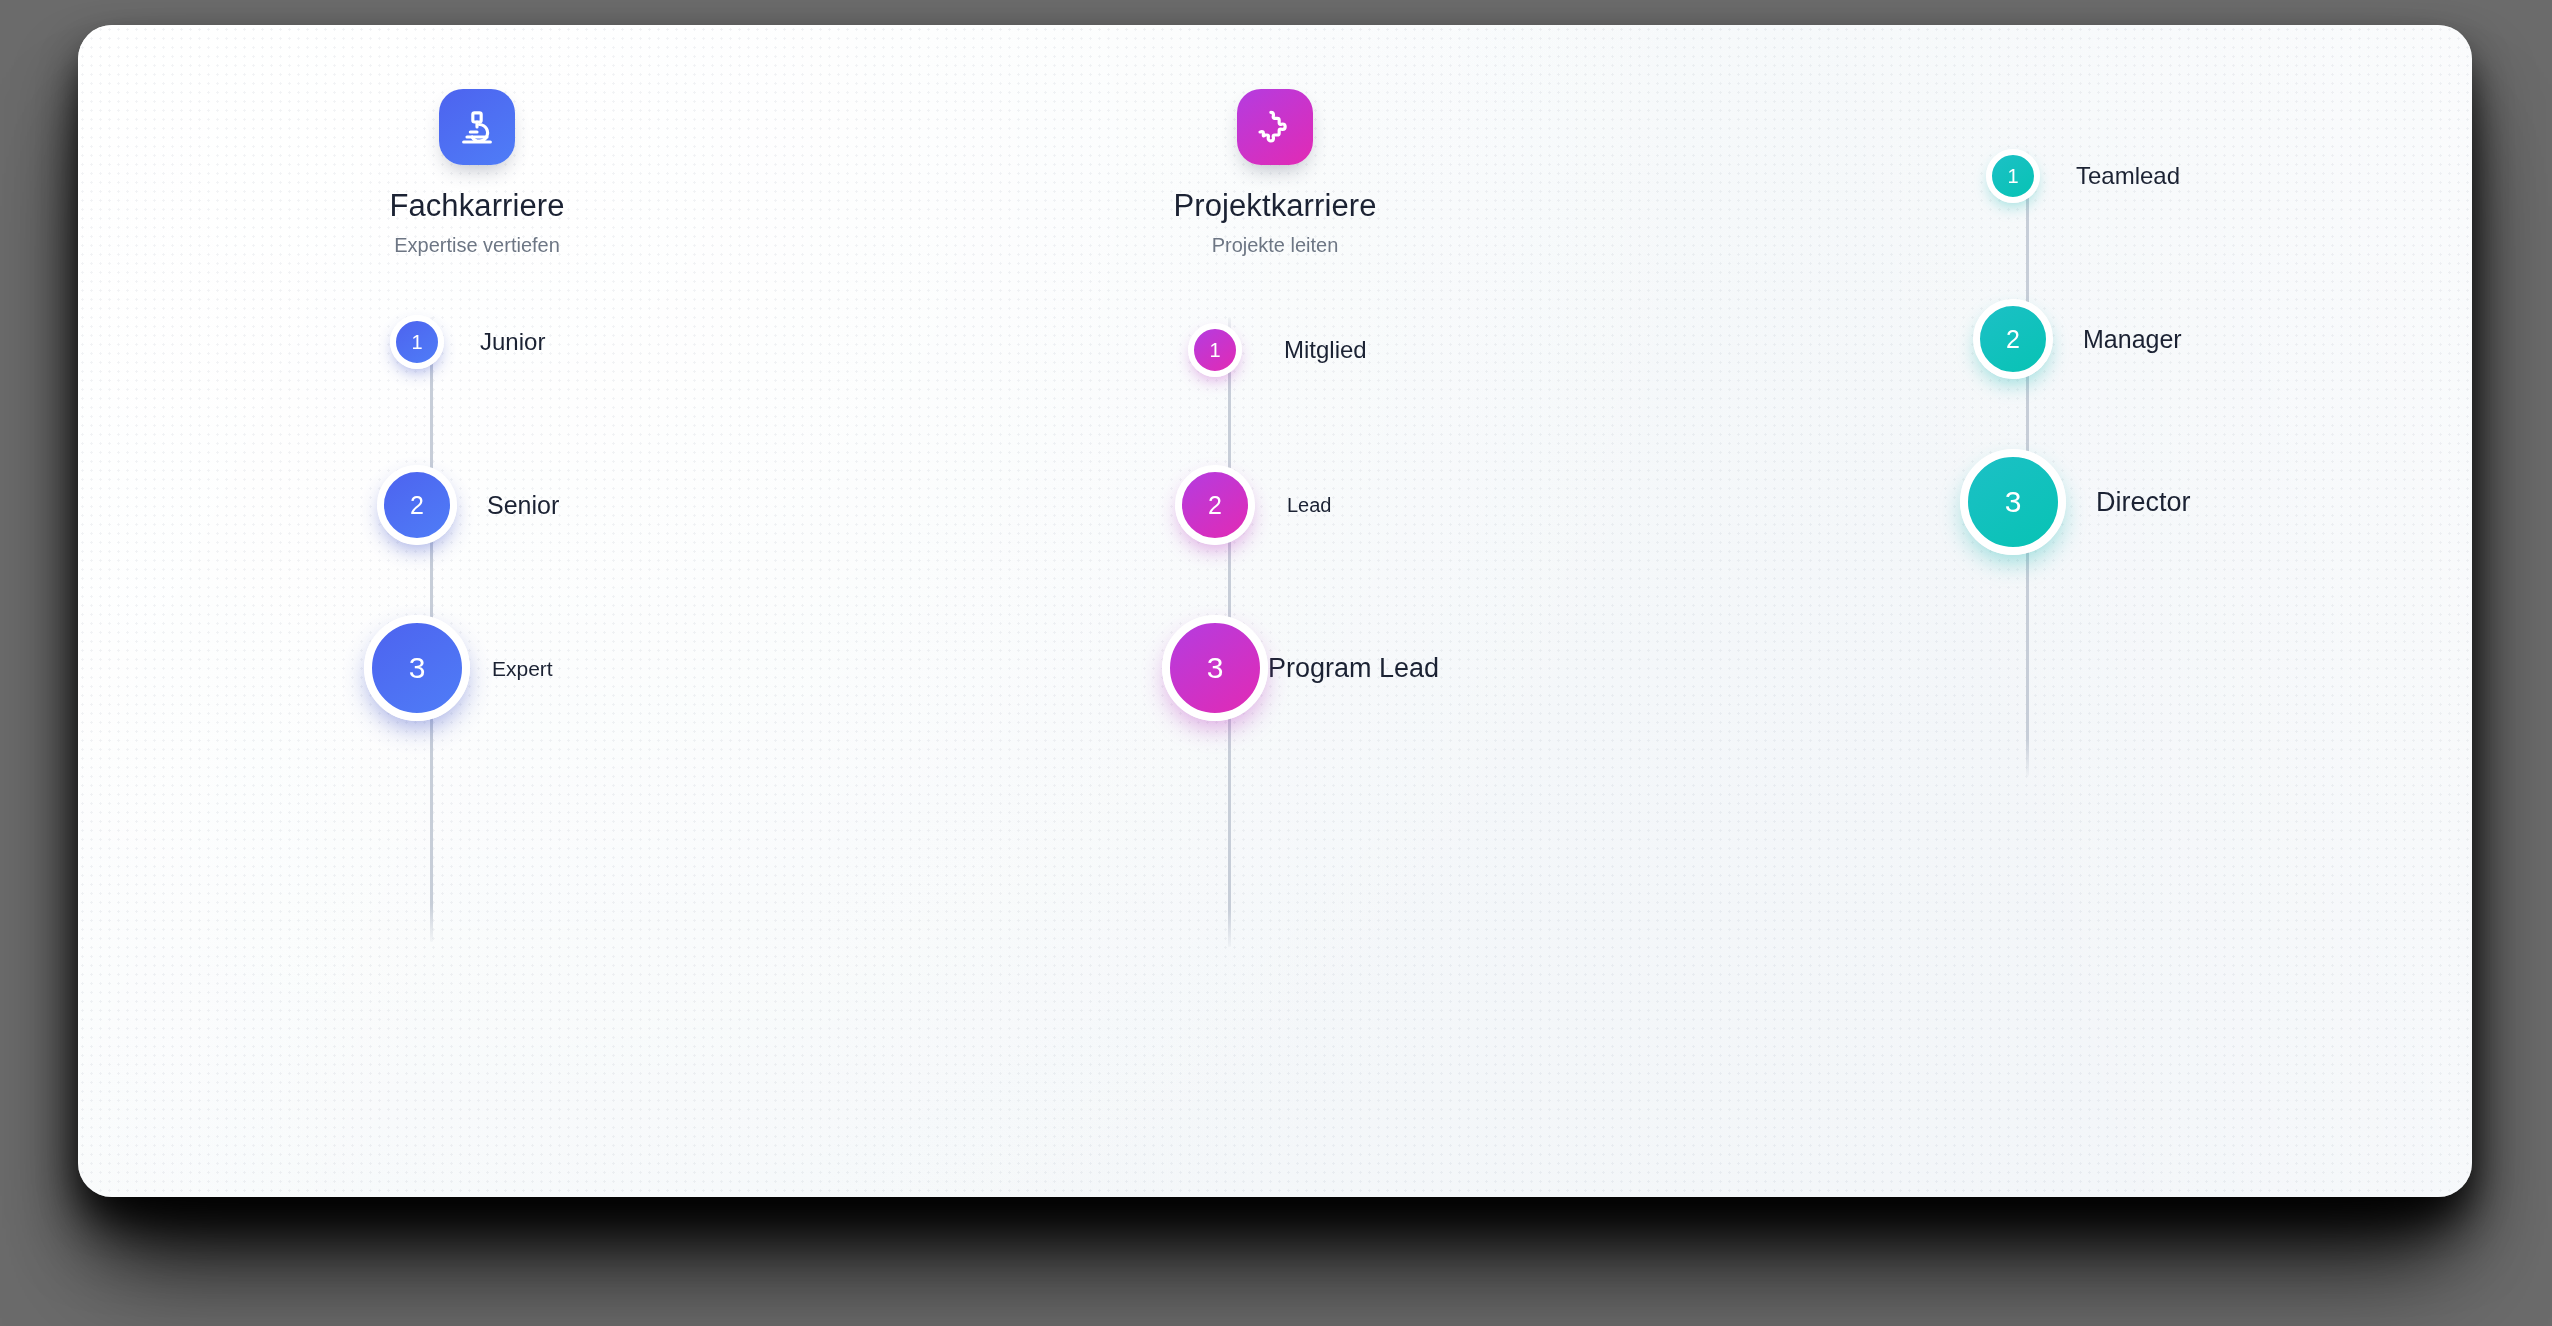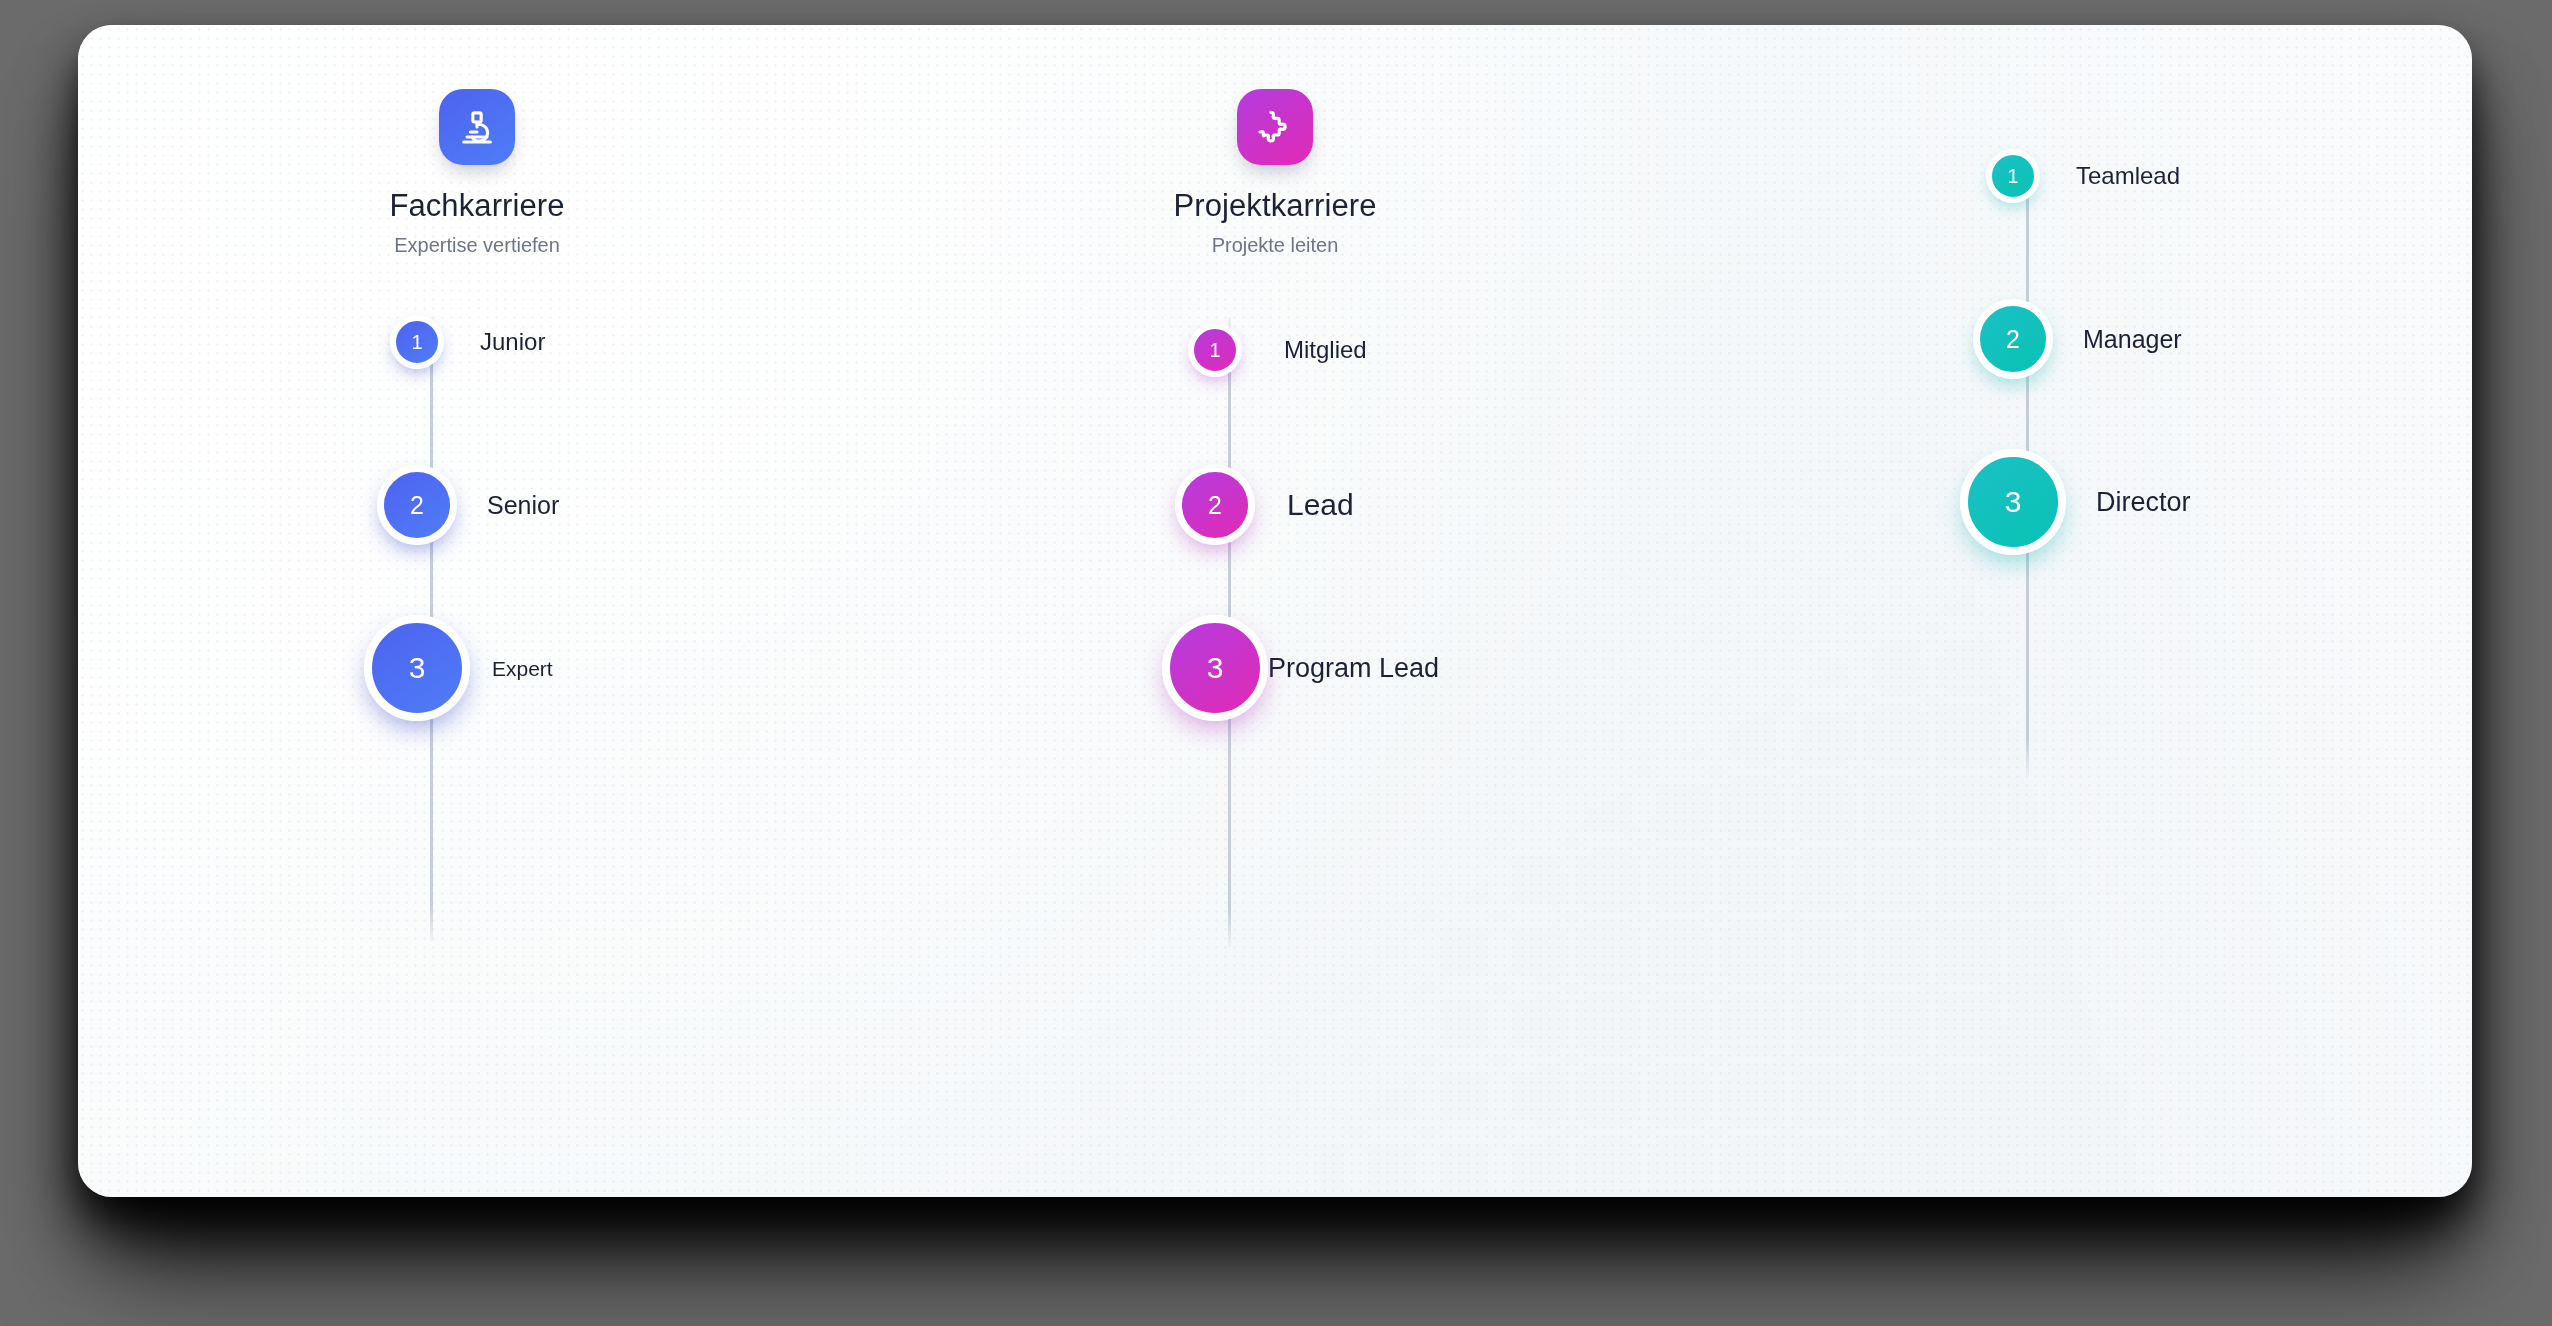--- a/index.html
+++ b/index.html
@@ -237,21 +237,21 @@
             </div>
             <div class="step-label" style="margin-left:42px;font-size:24px;">Mitglied</div>
           </div>
 
           <div class="step" style="left:299px; top:168px;">
             <div class="step-bullet" style="width:80px;height:80px;border-width:7px;font-size:25px;
                         background:linear-gradient(145deg,#b43ce0 0%,#e22ab4 100%);
                         box-shadow:0 9px 20px -4px rgba(180,45,190,0.40);">
               <span>2</span>
             </div>
-            <div class="step-label" style="margin-left:32px;font-size:30px;">Lead</div>
+            <div class="step-label" style="margin-left:32px;font-size:20px;">Lead</div>
           </div>
 
           <div class="step" style="left:286px; top:318px;">
             <div class="step-bullet" style="width:106px;height:106px;border-width:8px;font-size:30px;
                         background:linear-gradient(145deg,#b43ce0 0%,#e22ab4 100%);
                         box-shadow:0 11px 24px -4px rgba(180,45,190,0.40);">
               <span>3</span>
             </div>
             <div class="step-label" style="font-size:27px;">Program Lead</div>
           </div>

